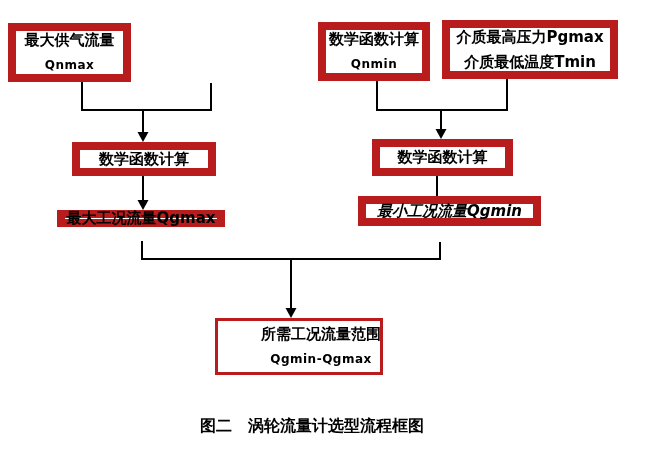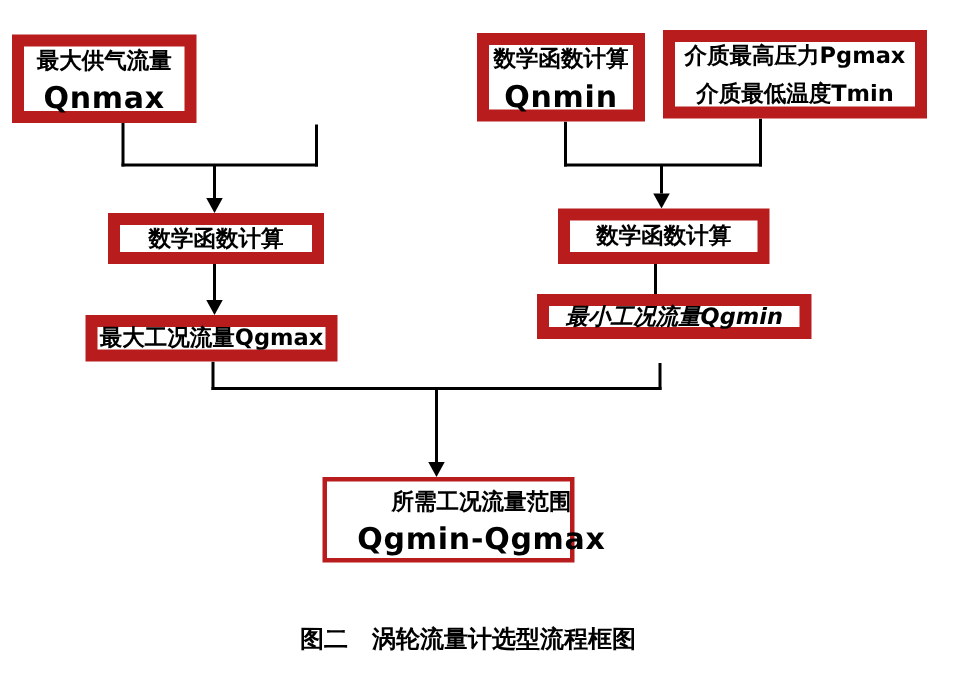--- a/index.html
+++ b/index.html
@@ -38,33 +38,33 @@
     line-height: 25px;
   }
   .node.thick {
     border-width: 3px;
   }
   .node .ln {
     display: block;
     white-space: nowrap;
   }
   .node .latin {
-    font-size: 20px;
+    font-size: 12px;
     letter-spacing: 0.5px;
   }
   
   .n-qnmax      { left: 8px;   top: 23px;  width: 123px; height: 59px; }
   .n-pgmin-tmax { left: 137px; top: 20px;  width: 171px; height: 63px; }
   .n-qnmin      { left: 318px; top: 22px;  width: 112px; height: 59px; }
   .n-pgmax-tmin { left: 442px; top: 20px;  width: 176px; height: 59px; }
   
   .n-calc-left  { left: 72px;  top: 142px; width: 144px; height: 34px; }
   .n-calc-right { left: 372px; top: 139px; width: 141px; height: 37px; }
   
-  .n-qgmax      { left: 57px;  top: 210px; width: 168px; height: 31px; }
+  .n-qgmax      { left: 57px;  top: 210px; width: 168px; height: 17px; }
   .n-qgmin      { left: 358px; top: 196px; width: 183px; height: 30px; font-style: italic; }
   
   .n-range      { left: 215px; top: 318px; width: 168px; height: 57px; padding-left: 44px; }
   .caption {
     position: absolute;
     left: 0;
     top: 416px;
     width: 624px;
     text-align: center;
     font-weight: bold;

